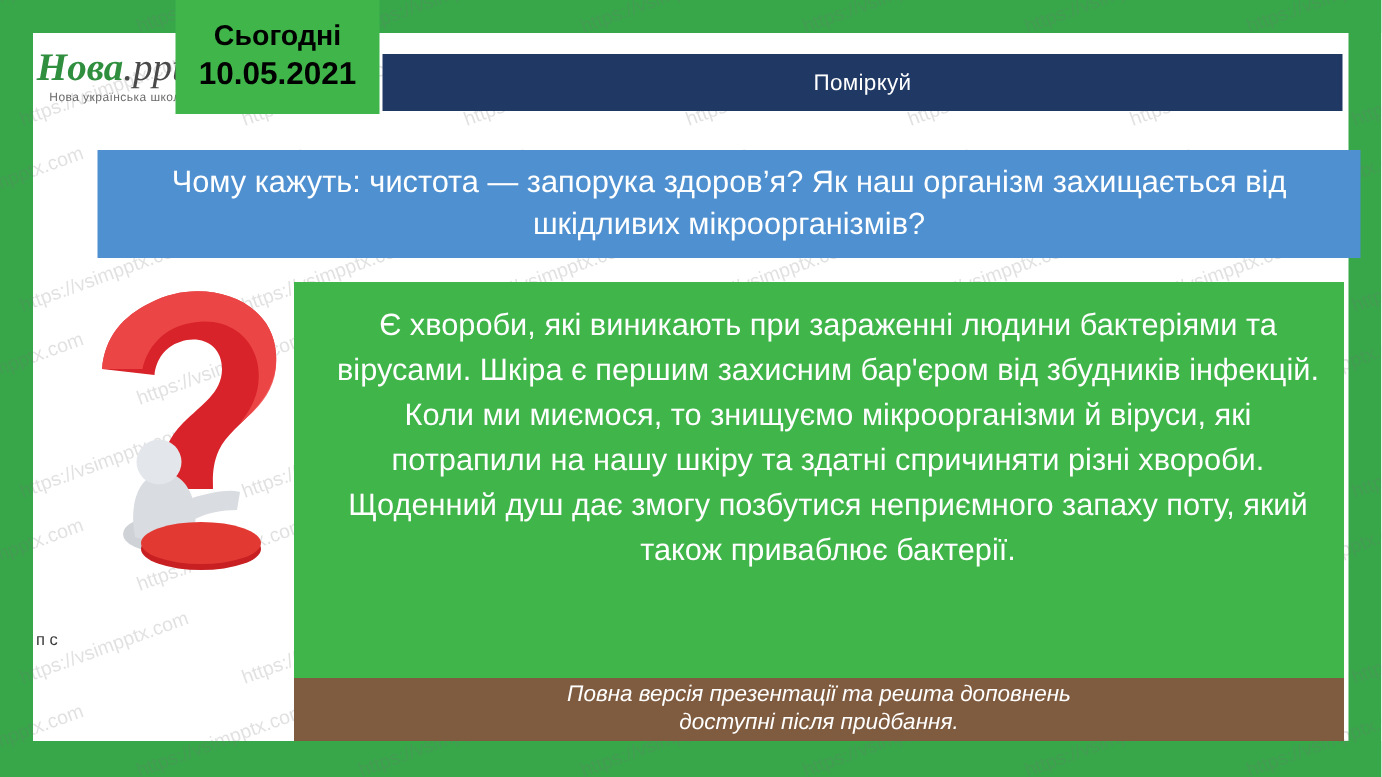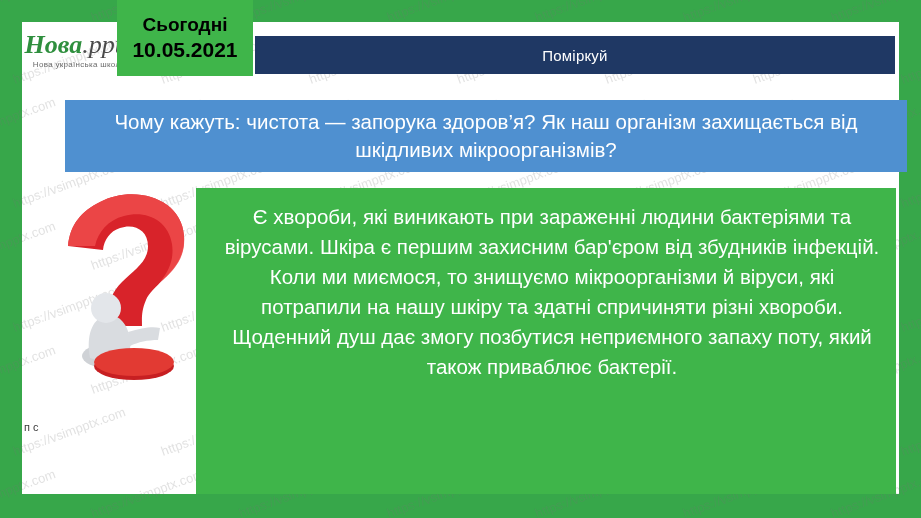--- a/index.html
+++ b/index.html
@@ -358,14 +358,18 @@
     </svg>
   </div>
 
   <div class="answer-box">
     <div class="a-text">Є хвороби, які виникають при зараженні людини бактеріями та вірусами. Шкіра є першим захисним бар'єром від збудників інфекцій. Коли ми миємося, то знищуємо мікроорганізми й віруси, які потрапили на нашу шкіру та здатні спричиняти різні хвороби. Щоденний душ дає змогу позбутися неприємного запаху поту, який також приваблює бактерії.</div>
   </div>
 
   <div class="left-note">п                                      с</div>
 
 
+  <div class="ribbon">
+    <div class="r-line">Повна версія презентації та решта доповнень</div>
+    <div class="r-line">доступні після придбання.</div>
+  </div>
 
 </div>
 
 </body></html>

